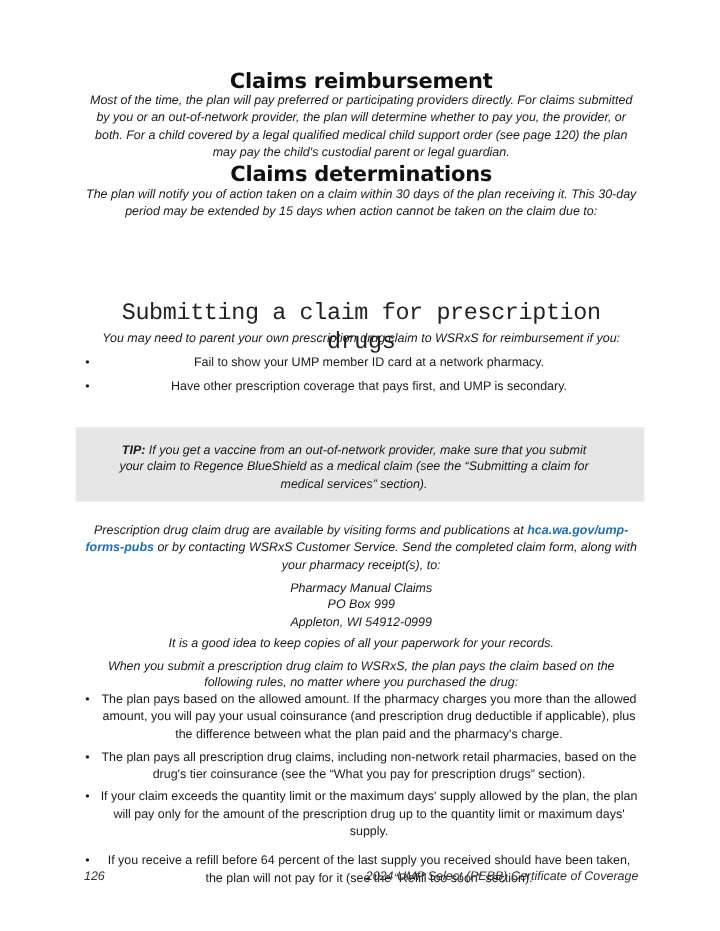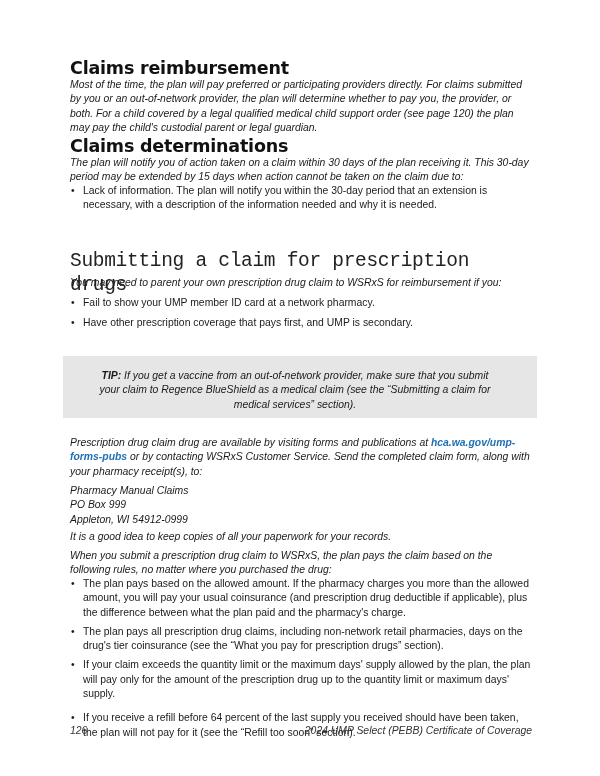--- a/index.html
+++ b/index.html
@@ -15,34 +15,33 @@
   li { position: relative; padding-left: 13px; font-size: 10.4px; line-height: 14.3px; }
   li::before { content: "•"; position: absolute; left: 1px; top: 0; }
   .link { color: #1f6fb5; font-weight: bold; }
   .tip { position: absolute; left: 63px; top: 356px; width: 474px; height: 62px;
          background: #e6e6e6; text-align: center; }
   .tip p { position: absolute; left: 32px; top: 13px; width: 400px; }
   .footer { position: absolute; top: 725px; left: 70px; width: 462px; font-size: 10.4px;
             font-style: italic; color: #333; }
   .footer .pg { position: absolute; left: 0; }
   .footer .title { position: absolute; right: 0; }
-  .abs { position: absolute; left: 0; width: 462px; }
+  .abs { position: absolute; left: 0; width: 462px; text-align: center; }
 </style>
 </head>
 <body>
 
 <div class="page">
 
   <h2 class="sect abs" style="top:58px">Claims reimbursement</h2>
   <p class="abs" style="top:78px">Most of the time, the plan will pay preferred or participating providers directly. For claims submitted by you or an out-of-network provider, the plan will determine whether to pay you, the provider, or both. For a child covered by a legal qualified medical child support order (see page 120) the plan may pay the child's custodial parent or legal guardian.</p>
 
   <h2 class="sect abs" style="top:136px">Claims determinations</h2>
   <p class="abs" style="top:156px">The plan will notify you of action taken on a claim within 30 days of the plan receiving it. This 30-day period may be extended by 15 days when action cannot be taken on the claim due to:</p>
   <ul class="abs" style="top:184px">
-    <li>Lack of information. The plan will notify you within the 30-day period that an extension is necessary, with a description of the information needed and why it is needed.</li>
   </ul>
 
   <h1 class="big abs" style="top:249px">Submitting a claim for prescription drugs</h1>
   <p class="abs" style="top:276px">You may need to parent your own prescription drug claim to WSRxS for reimbursement if you:</p>
   <ul class="abs" style="top:296px">
     <li style="margin-bottom:5.5px">Fail to show your UMP member ID card at a network pharmacy.</li>
     <li>Have other prescription coverage that pays first, and UMP is secondary.</li>
   </ul>
 </div>
 
@@ -56,21 +55,21 @@
   <div class="abs" style="top:484px">
     <p>Pharmacy Manual Claims</p>
     <p>PO Box 999</p>
     <p>Appleton, WI 54912-0999</p>
   </div>
 
   <p class="abs" style="top:530px">It is a good idea to keep copies of all your paperwork for your records.</p>
   <p class="abs" style="top:549px">When you submit a prescription drug claim to WSRxS, the plan pays the claim based on the following rules, no matter where you purchased the drug:</p>
   <ul class="abs" style="top:577px">
     <li style="margin-bottom:5px">The plan pays based on the allowed amount. If the pharmacy charges you more than the allowed amount, you will pay your usual coinsurance (and prescription drug deductible if applicable), plus the difference between what the plan paid and the pharmacy's charge.</li>
-    <li style="margin-bottom:5px">The plan pays all prescription drug claims, including non-network retail pharmacies, days on the drug's tier coinsurance (see the “What you pay for prescription drugs” section).</li>
+    <li style="margin-bottom:5px">The plan pays all prescription drug claims, including non-network retail pharmacies, based on the drug's tier coinsurance (see the “What you pay for prescription drugs” section).</li>
     <li style="margin-bottom:10px">If your claim exceeds the quantity limit or the maximum days' supply allowed by the plan, the plan will pay only for the amount of the prescription drug up to the quantity limit or maximum days' supply.</li>
     <li>If you receive a refill before 64 percent of the last supply you received should have been taken, the plan will not pay for it (see the “Refill too soon” section).</li>
   </ul>
 </div>
 
 <div class="footer">
   <span class="pg">126</span>
   <span class="title">2024 UMP Select (PEBB) Certificate of Coverage</span>
 </div>
 

